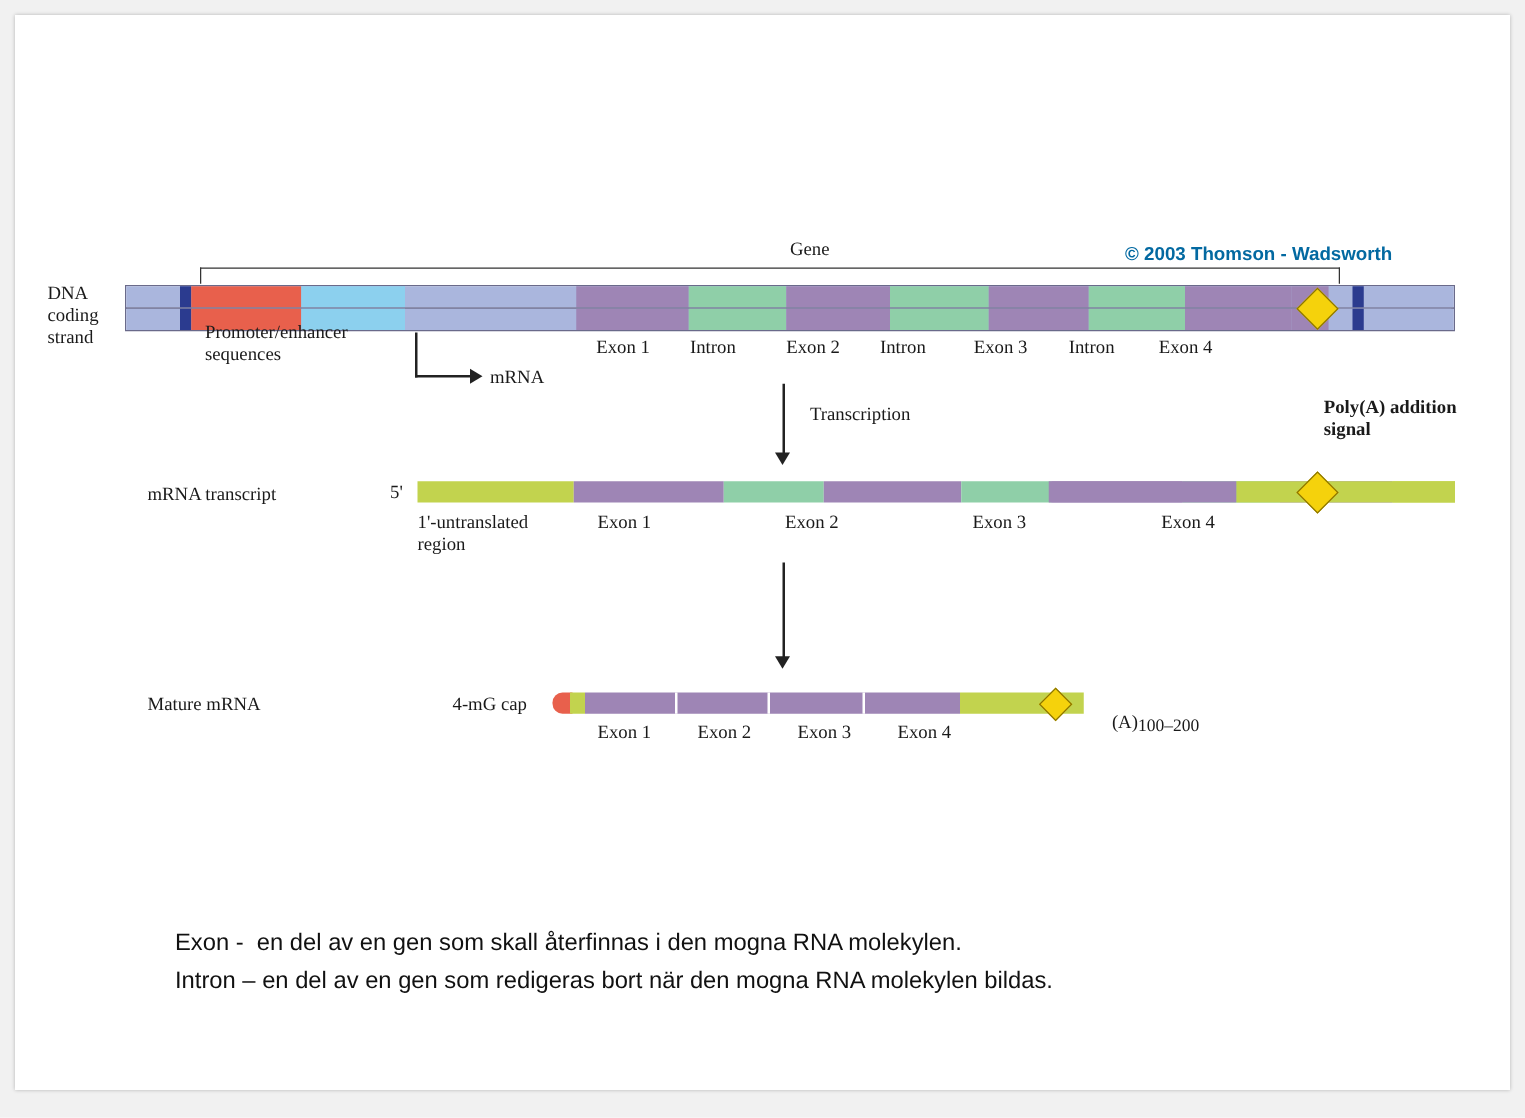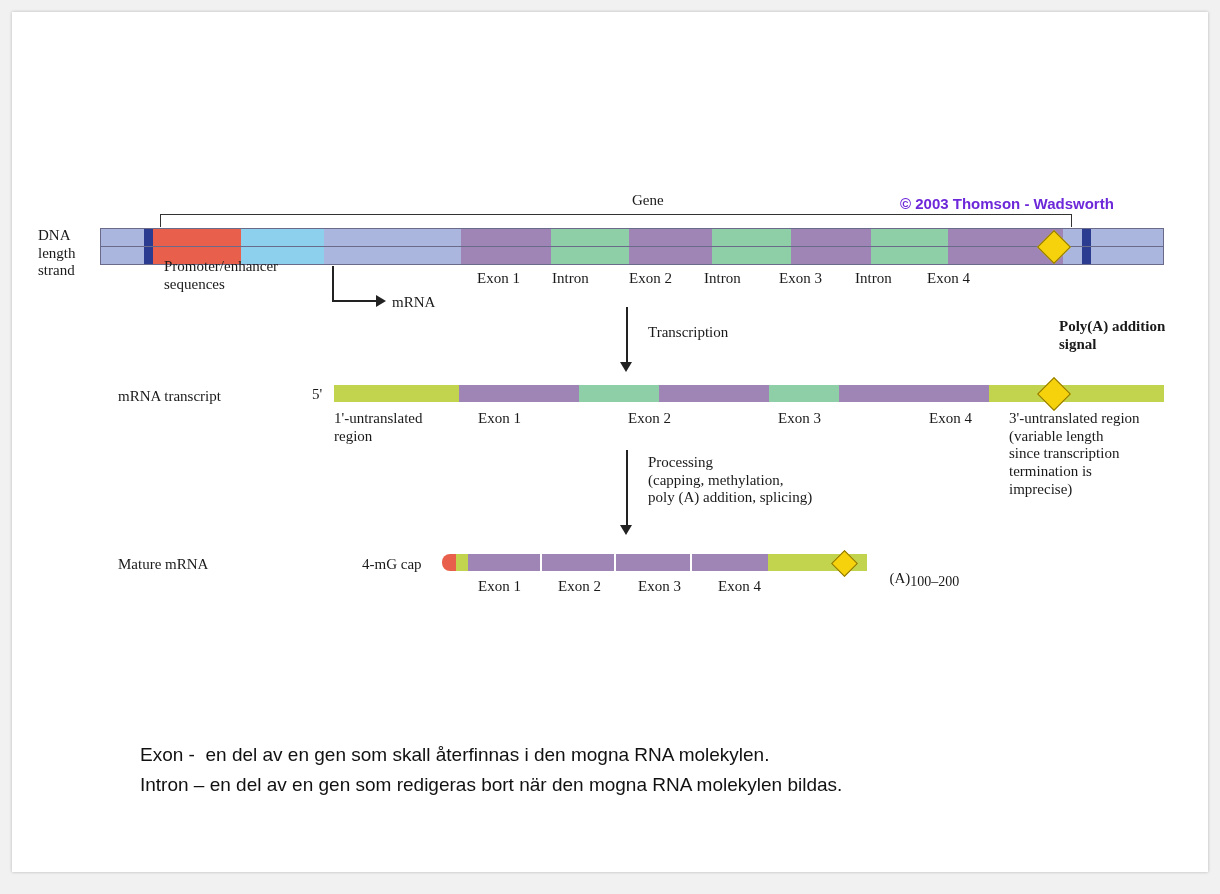--- a/index.html
+++ b/index.html
@@ -47,21 +47,21 @@
     white-space: pre;
     line-height: 1.18;
   }
   .copyright {
     position: absolute;
     left: 888px;
     top: 13px;
     font-family: "Liberation Sans", sans-serif;
     font-weight: bold;
     font-size: 15px;
-    color: #6d28d9;
+    color: #0369a1;
     white-space: nowrap;
   }
   
   .dna-row {
     position: absolute;
     height: 17px;
     left: 88px;
     width: 1064px;
   }
   .seg {
@@ -146,21 +146,21 @@
 
 
   <div class="figure">
 
     <div class="copyright">© 2003 Thomson - Wadsworth</div>
 
     <div class="bracket" style="left:148px; top:32px; width:910px;"></div>
     <div class="lbl" style="left:620px; top:10px;">Gene</div>
 
     <div class="lbl" style="left:26px; top:45px;">DNA
-length
+coding
 strand</div>
 
     <div class="bar-outline" style="top:46px; height:19px;">
       <div class="dna-row" style="left:0; top:0; width:100%; height:100%;">
 
         <div class="seg" style="left:0px; width:100%; background:#aab6dd;"></div>
         <div class="seg" style="left:43px; width:9px; background:#2b3b8f;"></div>
         <div class="seg" style="left:52px; width:88px; background:#e8604c;"></div>
         <div class="seg" style="left:140px; width:83px; background:#8cd0ee;"></div>
         <div class="seg" style="left:360px; width:90px; background:#9e85b5;"></div>
@@ -236,31 +236,23 @@
       <div class="seg" style="left:505px; width:150px; background:#9e85b5;"></div>
     </div>
     <div class="diamond" style="left:1030px; top:200px;"></div>
 
     <div class="lbl" style="left:322px; top:228px;">1'-untranslated
 region</div>
     <div class="lbl" style="left:466px; top:228px;">Exon 1</div>
     <div class="lbl" style="left:616px; top:228px;">Exon 2</div>
     <div class="lbl" style="left:766px; top:228px;">Exon 3</div>
     <div class="lbl" style="left:917px; top:228px;">Exon 4</div>
-    <div class="lbl" style="left:997px; top:228px;">3'-untranslated region
-(variable length
-since transcription
-termination is
-imprecise)</div>
 
     <div class="arrow-line" style="left:614px; top:268px; height:78px;"></div>
     <div class="arrow-head" style="left:608px; top:343px;"></div>
-    <div class="lbl" style="left:636px; top:272px;">Processing
-(capping, methylation,
-poly (A) addition, splicing)</div>
 
     <div class="lbl" style="left:106px; top:374px;">Mature mRNA</div>
     <div class="lbl" style="left:350px; top:374px;">4-mG cap</div>
 
     <div class="mature-bar" style="left:430px; top:372px; width:425px;">
       <div class="cap-round" style="left:0px; top:0;"></div>
       <div class="seg" style="left:14px; width:12px; background:#c2d34e;"></div>
       <div class="seg" style="left:26px; width:300px; background:#9e85b5;"></div>
       <div class="seg" style="left:326px; width:99px; background:#c2d34e;"></div>
       <div class="tick" style="left:98px; top:0; height:17px;"></div>

